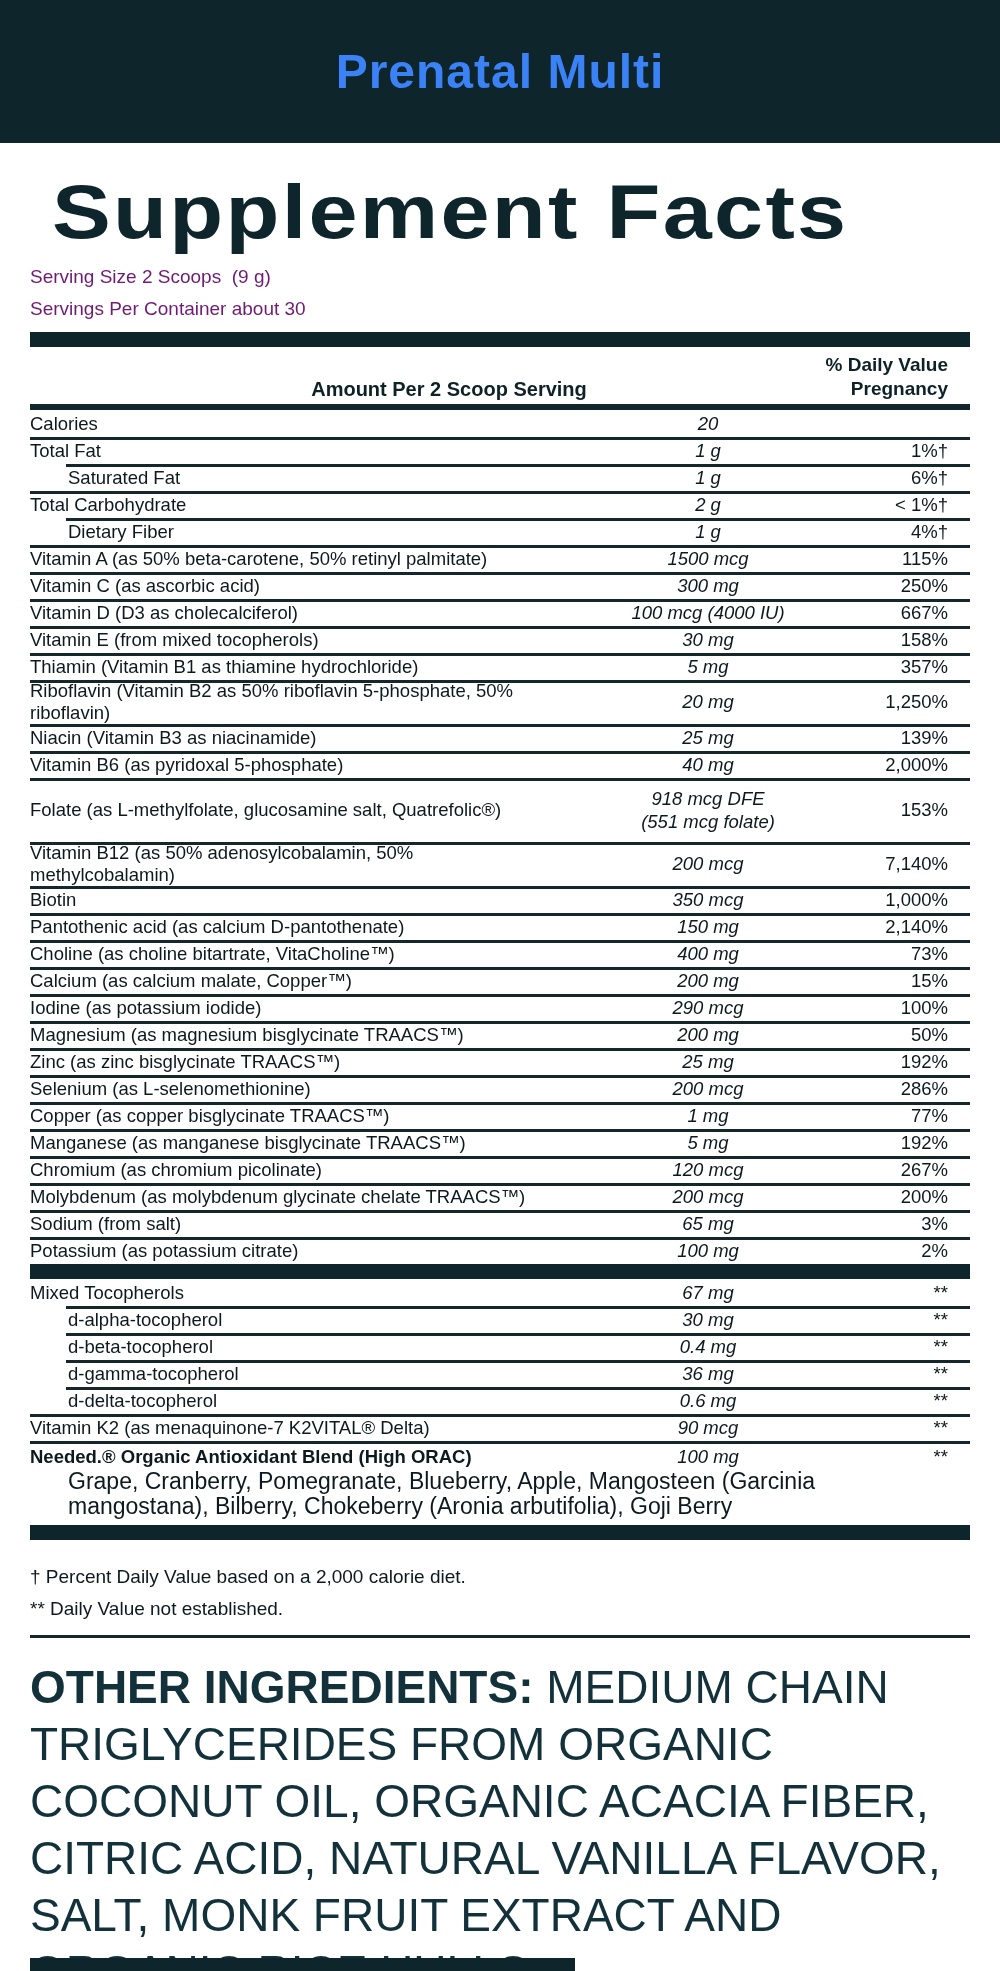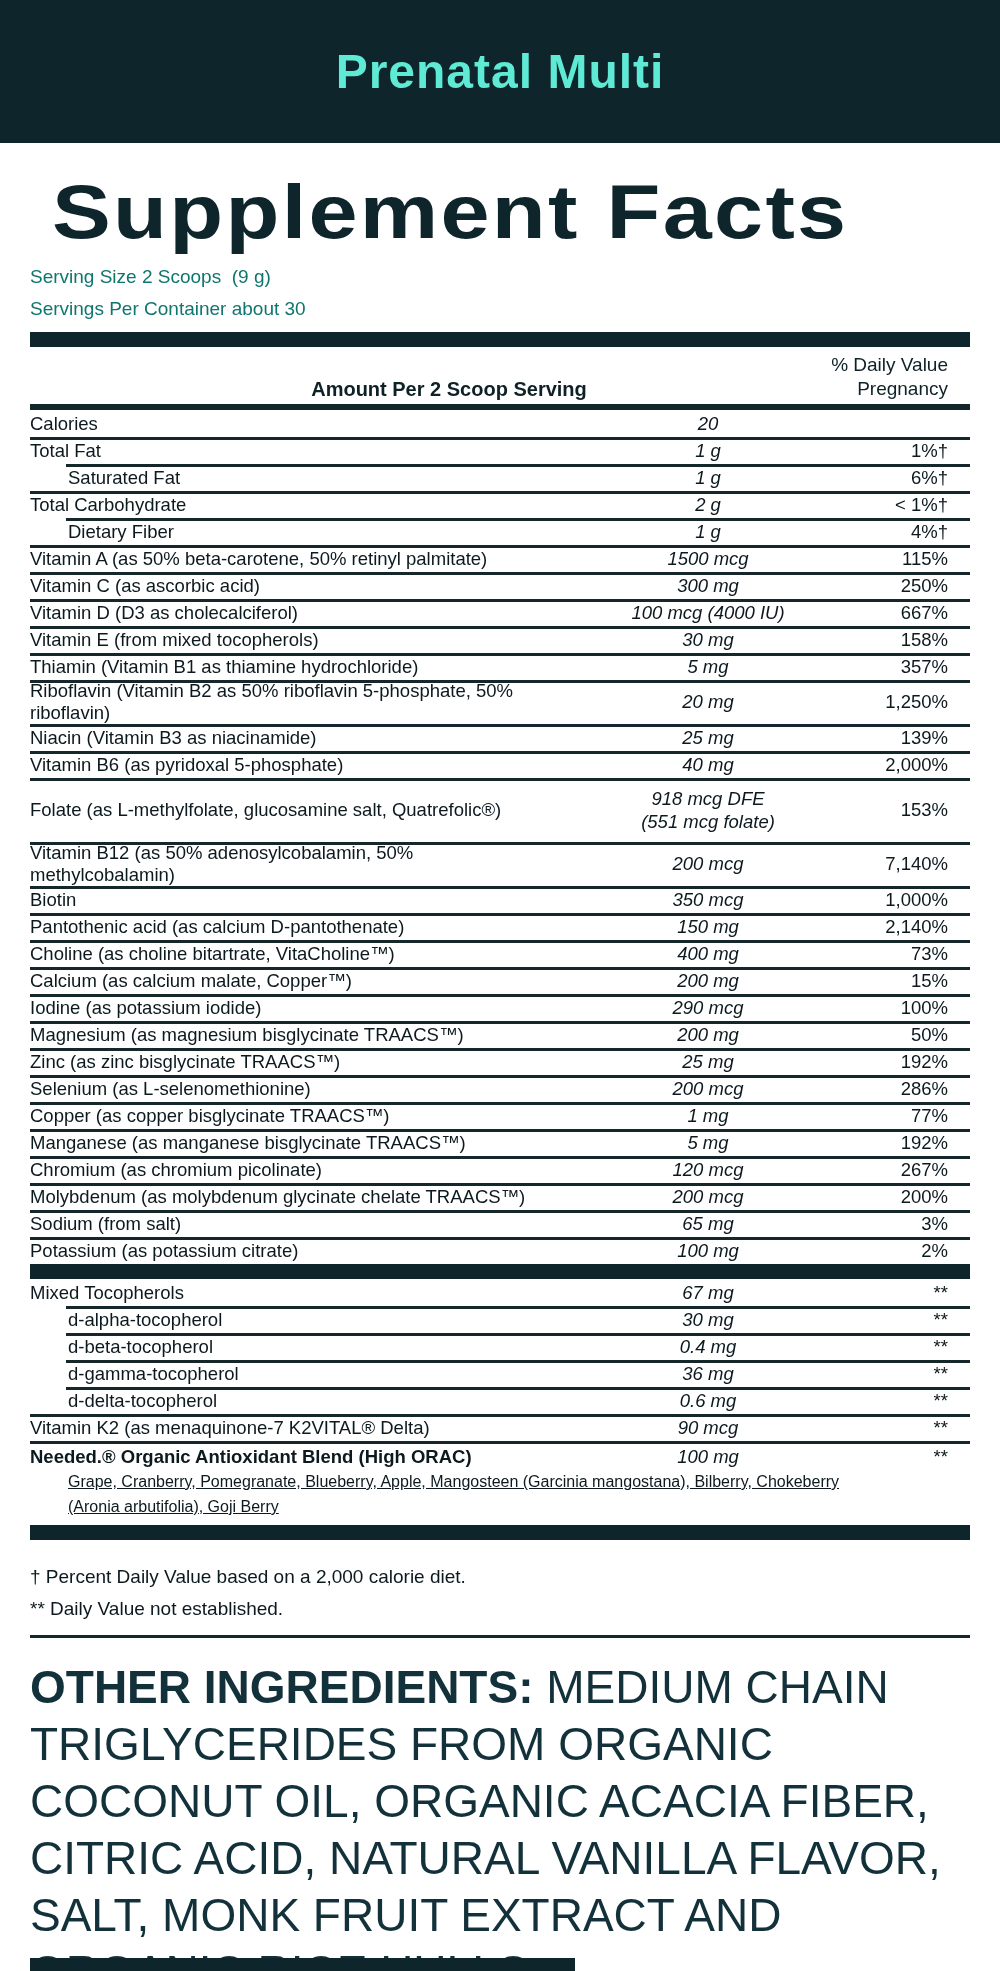--- a/index.html
+++ b/index.html
@@ -3,49 +3,49 @@
 <meta charset="utf-8">
 <style>
   html,body{margin:0;padding:0;}
   body{
     width:1000px;height:1971px;position:relative;overflow:hidden;
     background:#ffffff;color:#0e2127;
     font-family:"Liberation Sans", sans-serif;
     -webkit-font-smoothing:antialiased;
   }
   .band{height:143px;background:#0d252b;display:flex;align-items:center;justify-content:center;}
-  .band-title{color:#5eead4;font-size:48px;font-weight:bold;letter-spacing:1px;}
+  .band-title{color:#3b82f6;font-size:48px;font-weight:bold;letter-spacing:1px;}
   .content{padding:0 30px;}
   .sf-title{
     margin:28px 0 12px 22px;font-size:76px;line-height:82px;font-weight:bold;
     letter-spacing:2px;color:#0d252b;transform:scaleX(1.16);transform-origin:left center;
     white-space:nowrap;
   }
   .serving{margin-top:12px;}
-  .serving p{margin:0 0 9px 0;font-size:19px;line-height:23px;white-space:pre;color:#0f766e;}
+  .serving p{margin:0 0 9px 0;font-size:19px;line-height:23px;white-space:pre;color:#701a75;}
   .bar{height:15px;background:#0d252b;}
   .bar.top{margin-top:12px;}
   .thead{display:flex;align-items:flex-end;padding:6px 0 3px 0;border-bottom:6px solid #13262c;}
   .thead .amt-head{flex:1;text-align:center;font-weight:bold;font-size:20px;padding-left:110px;}
-  .thead .dv-head{width:190px;text-align:right;font-weight:normal;font-size:19px;line-height:24px;padding-right:22px;white-space:nowrap;}
+  .thead .dv-head{width:190px;text-align:right;font-weight:bold;font-size:19px;line-height:24px;padding-right:22px;white-space:nowrap;}
   .rows{display:block;}
   .row{display:flex;align-items:center;min-height:27px;position:relative;font-size:18.5px;line-height:22px;color:#0c191e;}
   .row::before{content:"";position:absolute;top:0;left:0;right:0;height:2.5px;background:#16272c;}
   .rows .row:first-child::before{display:none;}
   .row.sub::before{left:36px;}
   .row.sub .c-name{padding-left:38px;}
   .c-name{flex:1;padding-right:6px;}
   .c-name.b{font-weight:bold;}
   .c-amt{width:300px;text-align:center;font-style:italic;}
   .c-amt div{line-height:23px;}
   .c-dv{width:90px;padding-right:22px;text-align:right;white-space:nowrap;}
   .row.tall{min-height:52px;padding:6px 0;}
   .row.antiox{flex-wrap:wrap;align-items:flex-start;padding:3px 0 6px 0;}
   .row.antiox .c-name,.row.antiox .c-amt,.row.antiox .c-dv{line-height:25px;}
-  .desc{width:100%;padding-left:38px;padding-right:110px;font-size:16px;line-height:25px;box-sizing:border-box;text-decoration:underline;}
+  .desc{width:100%;padding-left:38px;padding-right:110px;font-size:23px;line-height:25px;box-sizing:border-box;}
   .footnotes{margin-top:25px;}
   .footnotes p{margin:0 0 9px 0;font-size:19px;line-height:23px;color:#0c191e;}
   .divider{height:3px;background:#16272c;margin-top:15px;}
   .other{
     margin-top:21px;font-size:46px;line-height:57px;color:#13313a;letter-spacing:0px;
   }
   .other b{font-weight:bold;}
   .bottom-bar{position:absolute;left:30px;bottom:0;width:545px;height:13px;background:#0d252b;}
 </style>
 </head>

